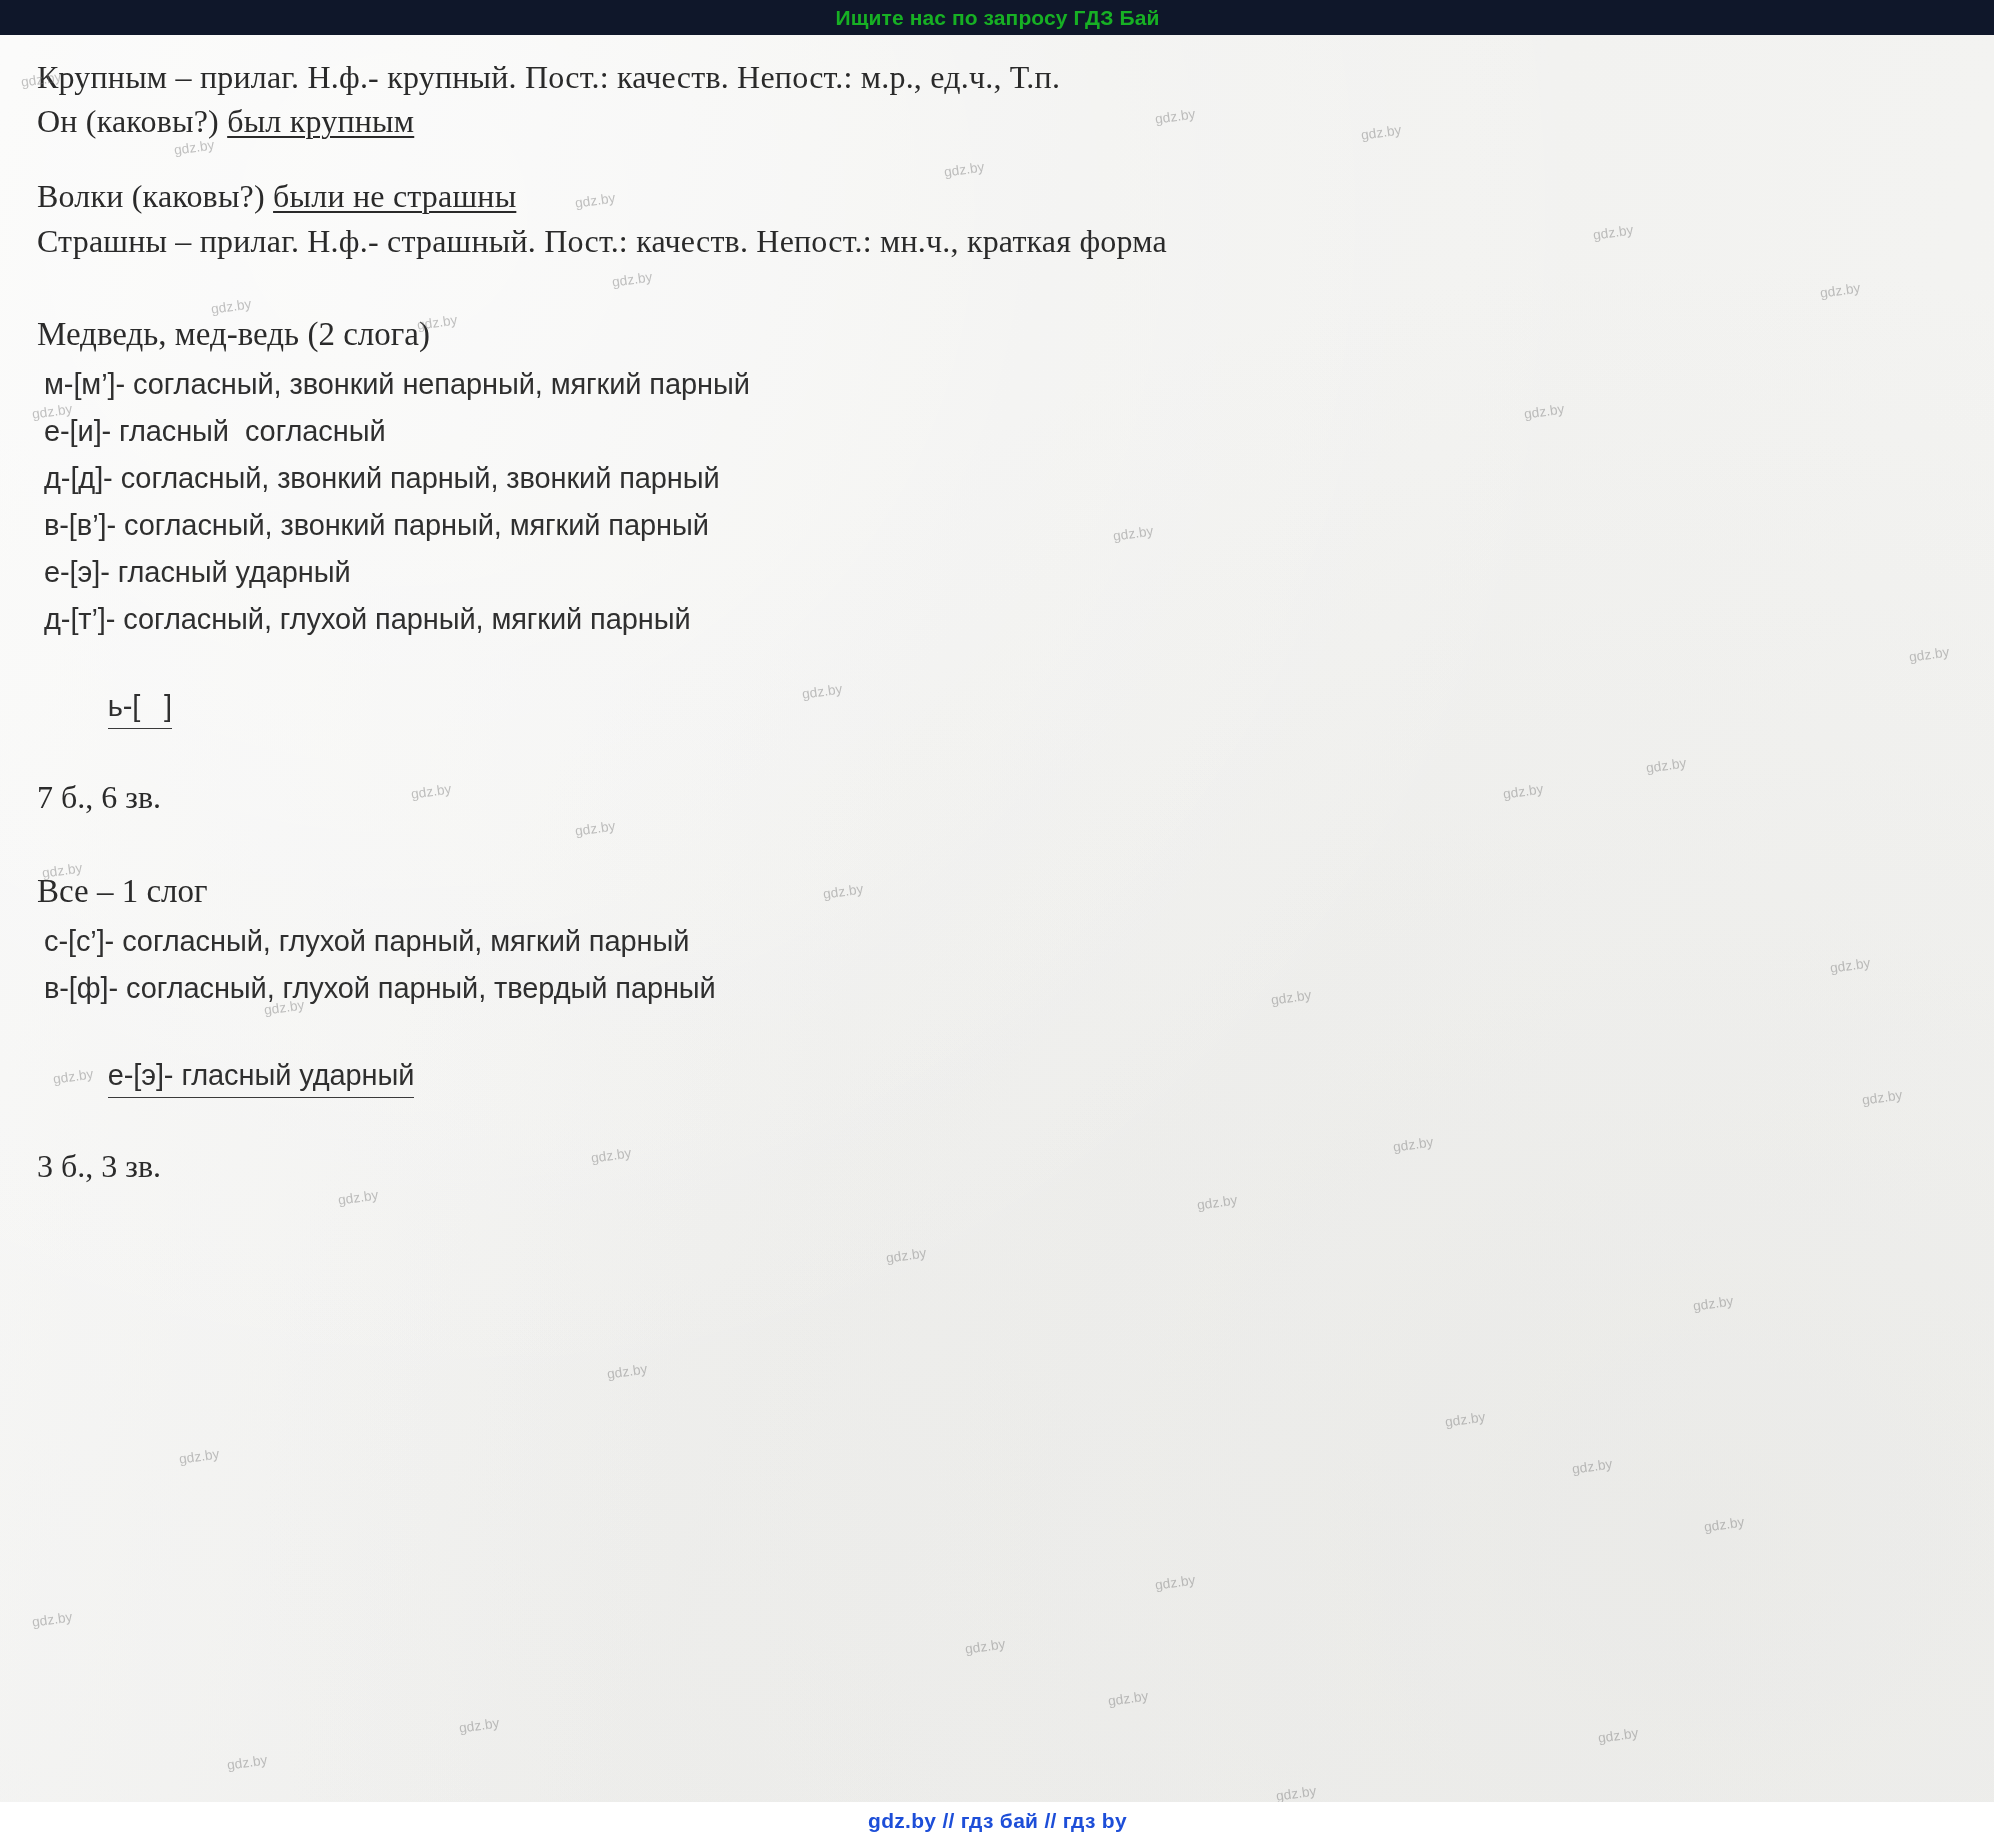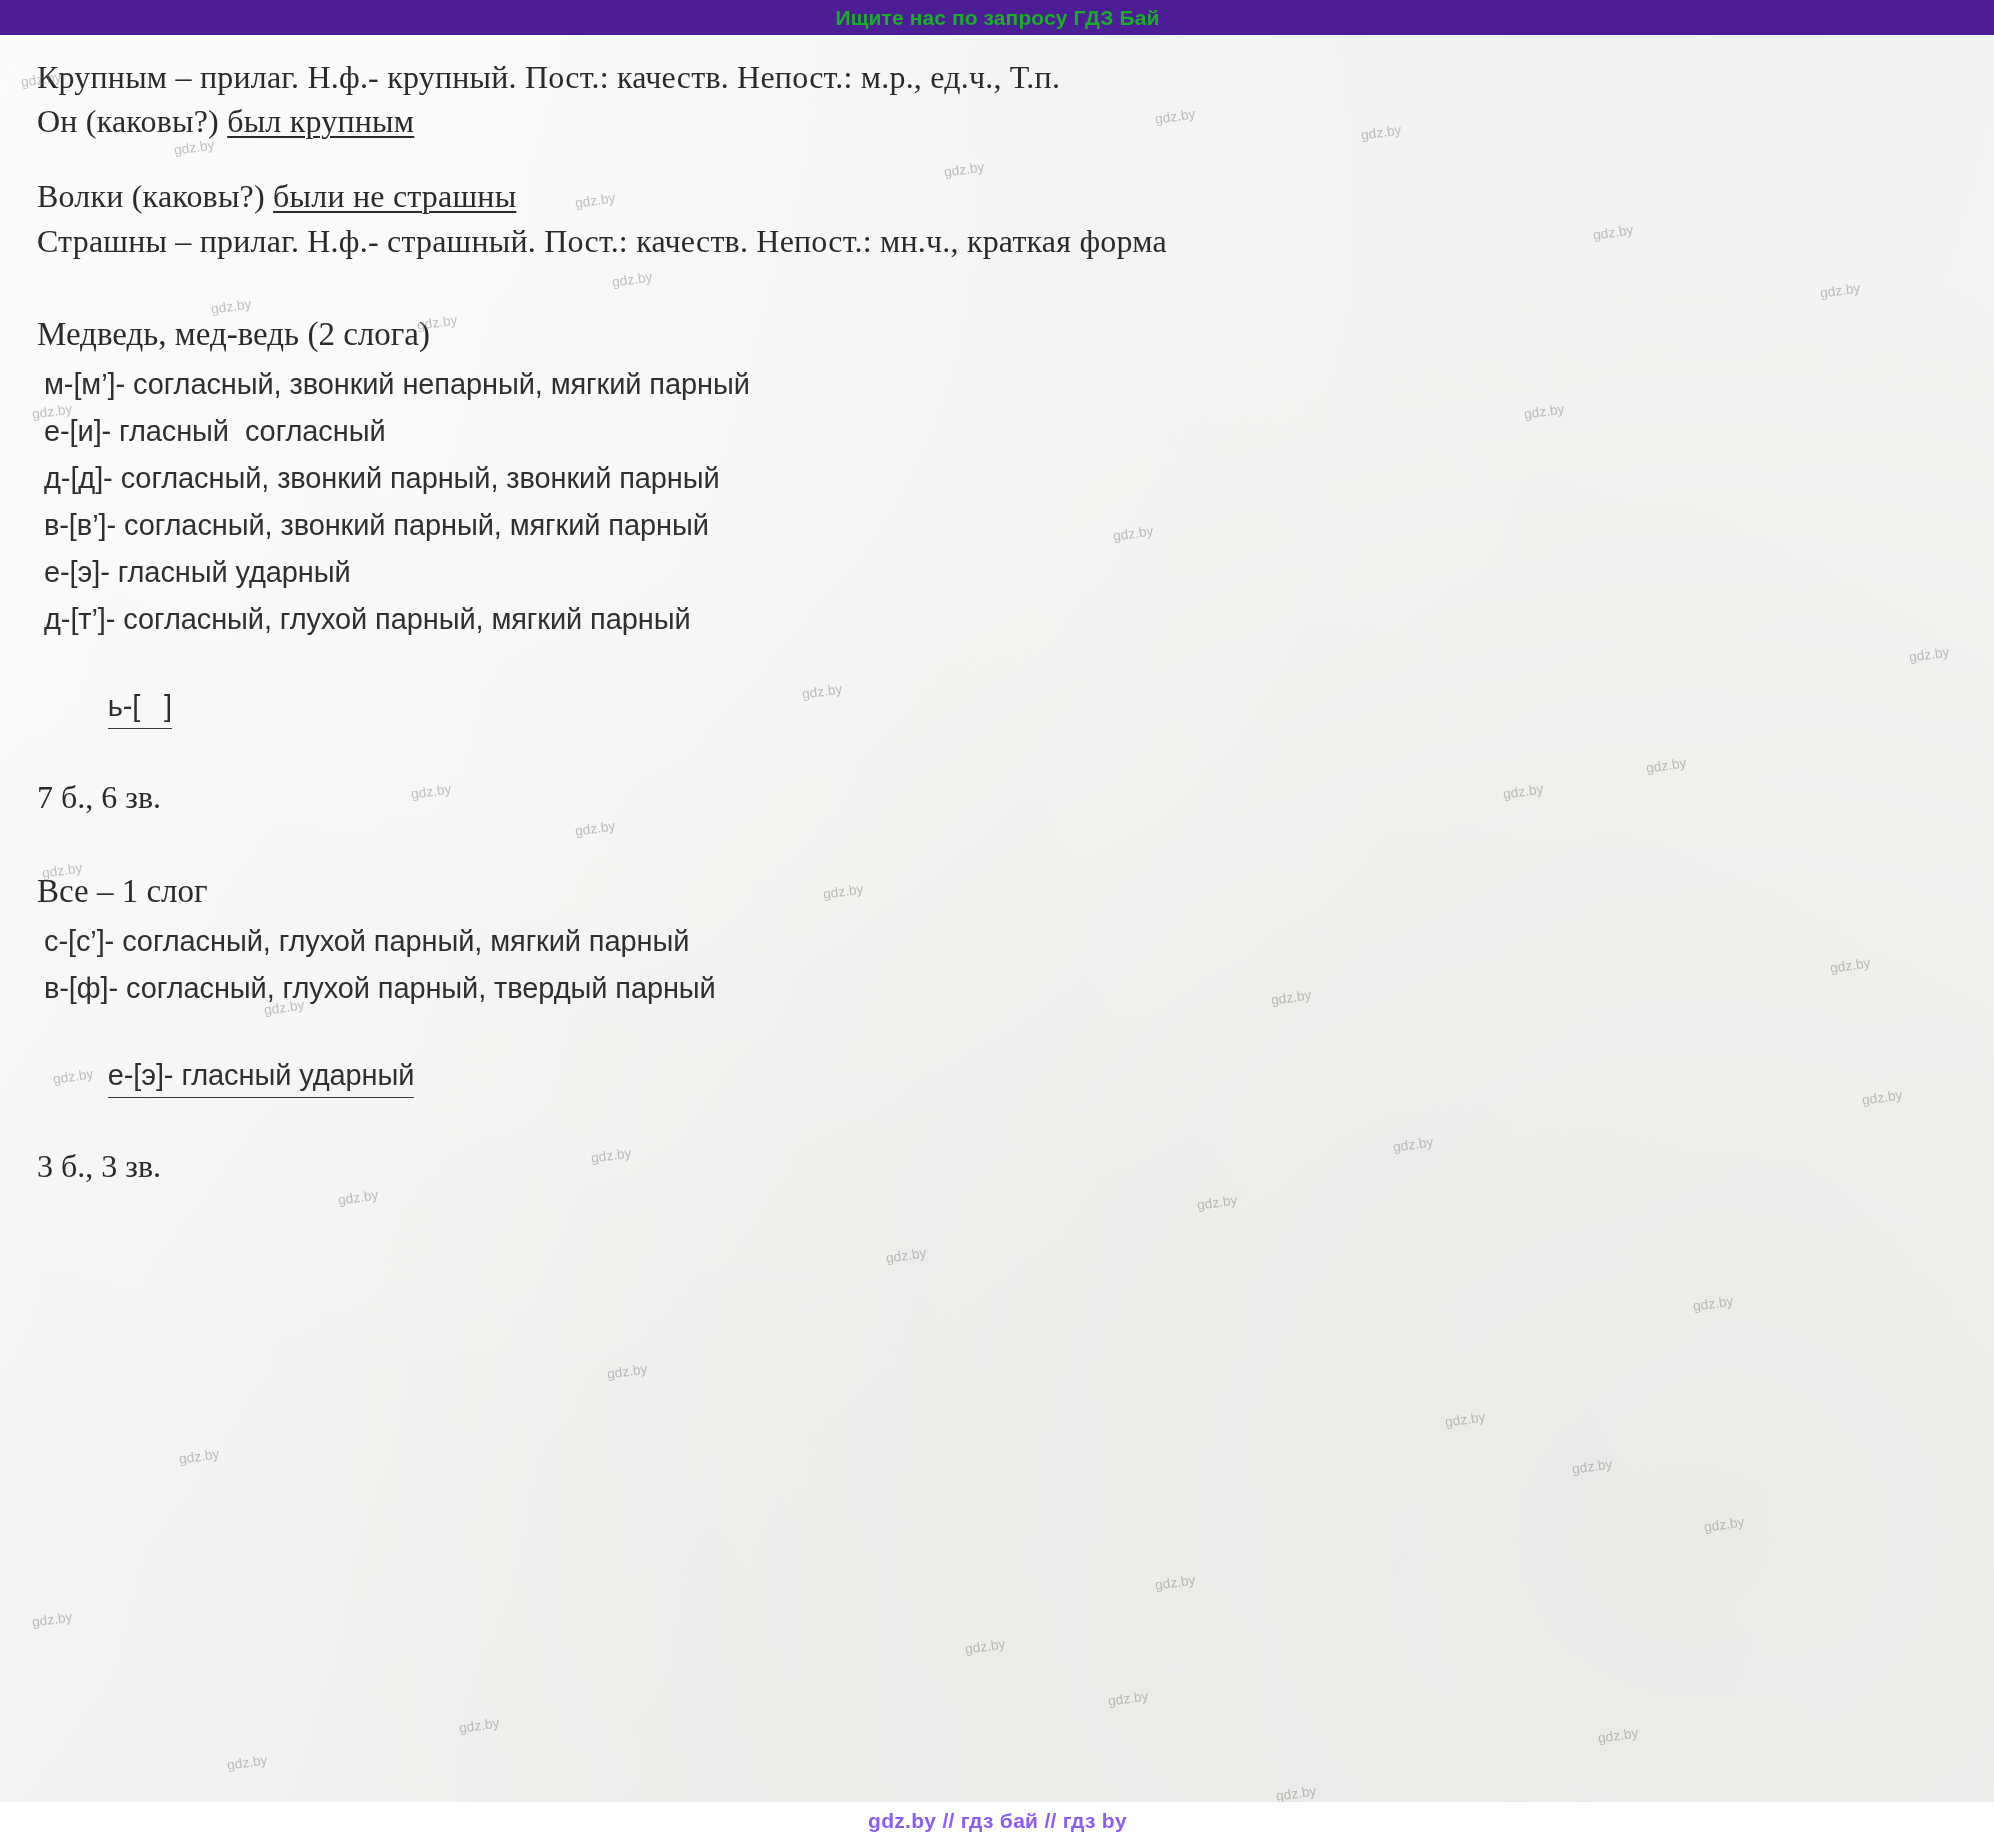--- a/index.html
+++ b/index.html
@@ -18,21 +18,21 @@
   
   .top-banner {
     position: absolute;
     top: 0;
     left: 0;
     width: 100%;
     height: 35px;
     display: flex;
     align-items: center;
     justify-content: center;
-    background: #4c1d95;
+    background: #0f172a;
     z-index: 30;
   }
   .top-banner .banner-text {
     font-family: "Liberation Sans", sans-serif;
     font-size: 21px;
     font-weight: bold;
     color: #17b024;
     letter-spacing: 0.1px;
   }
 
@@ -143,21 +143,21 @@
     display: flex;
     align-items: center;
     justify-content: center;
     background: #ffffff;
     z-index: 30;
   }
   .bottom-bar .bb-text {
     font-family: "Liberation Sans", sans-serif;
     font-size: 21px;
     font-weight: bold;
-    color: #8b5cf6;
+    color: #1d4ed8;
     letter-spacing: 0.3px;
   }
 </style>
 </head>
 <body>
 
 <div class="top-banner">
   <span class="banner-text">Ищите нас по запросу ГДЗ Бай</span>
 </div>
 

